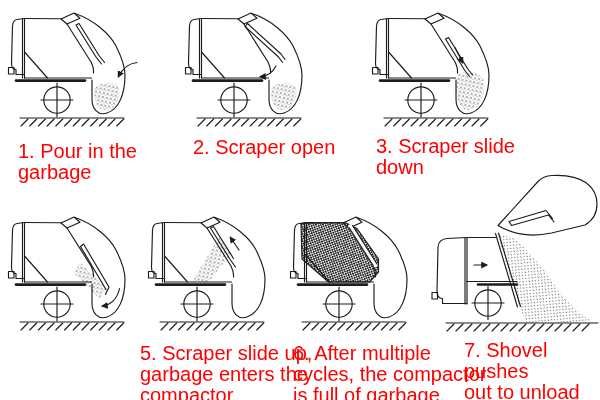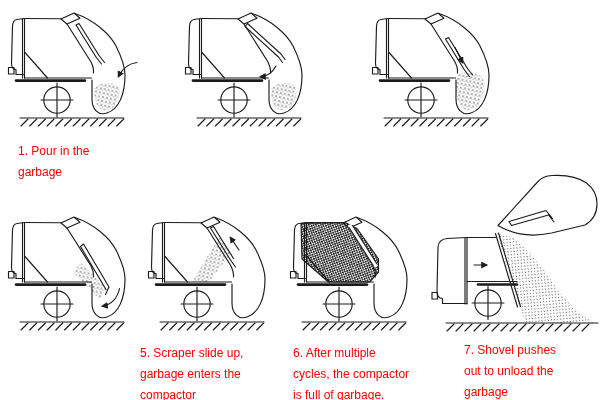--- a/index.html
+++ b/index.html
@@ -14,21 +14,21 @@
   .lineart{
     stroke:var(--line-color,#1c1c1c);
     fill:none;
     stroke-width:1.15;
     stroke-linecap:round;
     stroke-linejoin:round;
   }
   .cap{
     position:absolute;
     white-space:pre-line;
-    font-size:12px;
+    font-size:20px;
     line-height:21px;
     color:var(--caption-color,#ff0000);
   }
 </style>
 </head>
 <body>
 
 <div class="canvas">
 
   <svg width="0" height="0" style="position:absolute" aria-hidden="true">
@@ -136,20 +136,23 @@
       <path d="M52 114.5 H91" stroke-width="2.6"></path>
       <path d="M69.5 63.5 L91.5 137 M72.5 63 L94.5 136.5"></path>
       <path d="M48 95 H60.5" marker-end="url(#ah)"></path>
       <path style="fill:#ffffff" d="M72 55.5 L112 11.5 Q117 6 126 5.5 Q148 4.2 160.5 13 Q171 21 171 34 Q171 48 159 55 L125.5 63 Q95 69.5 72 55.5 Z"></path>
       <path d="M83 51.5 L120 40.5 M85.5 55.5 L122.5 45 M83 51.5 L85.5 55.5 M120 40.5 L126.5 48.5 M122.5 45 L128 52"></path>
     </svg>
   </div>
 
   <div class="cap" style="left:18px;top:141px">1. Pour in the
 garbage</div>
+  <div class="cap" style="left:193px;top:137px">2. Scraper open</div>
+  <div class="cap" style="left:376px;top:136px">3. Scraper slide
+down</div>
   <div class="cap" style="left:140px;top:343px">5. Scraper slide up,
 garbage enters the
 compactor</div>
   <div class="cap" style="left:293px;top:343px">6. After multiple
 cycles, the compactor
 is full of garbage.</div>
   <div class="cap" style="left:464px;top:340px">7. Shovel pushes
 out to unload the
 garbage</div>
 

